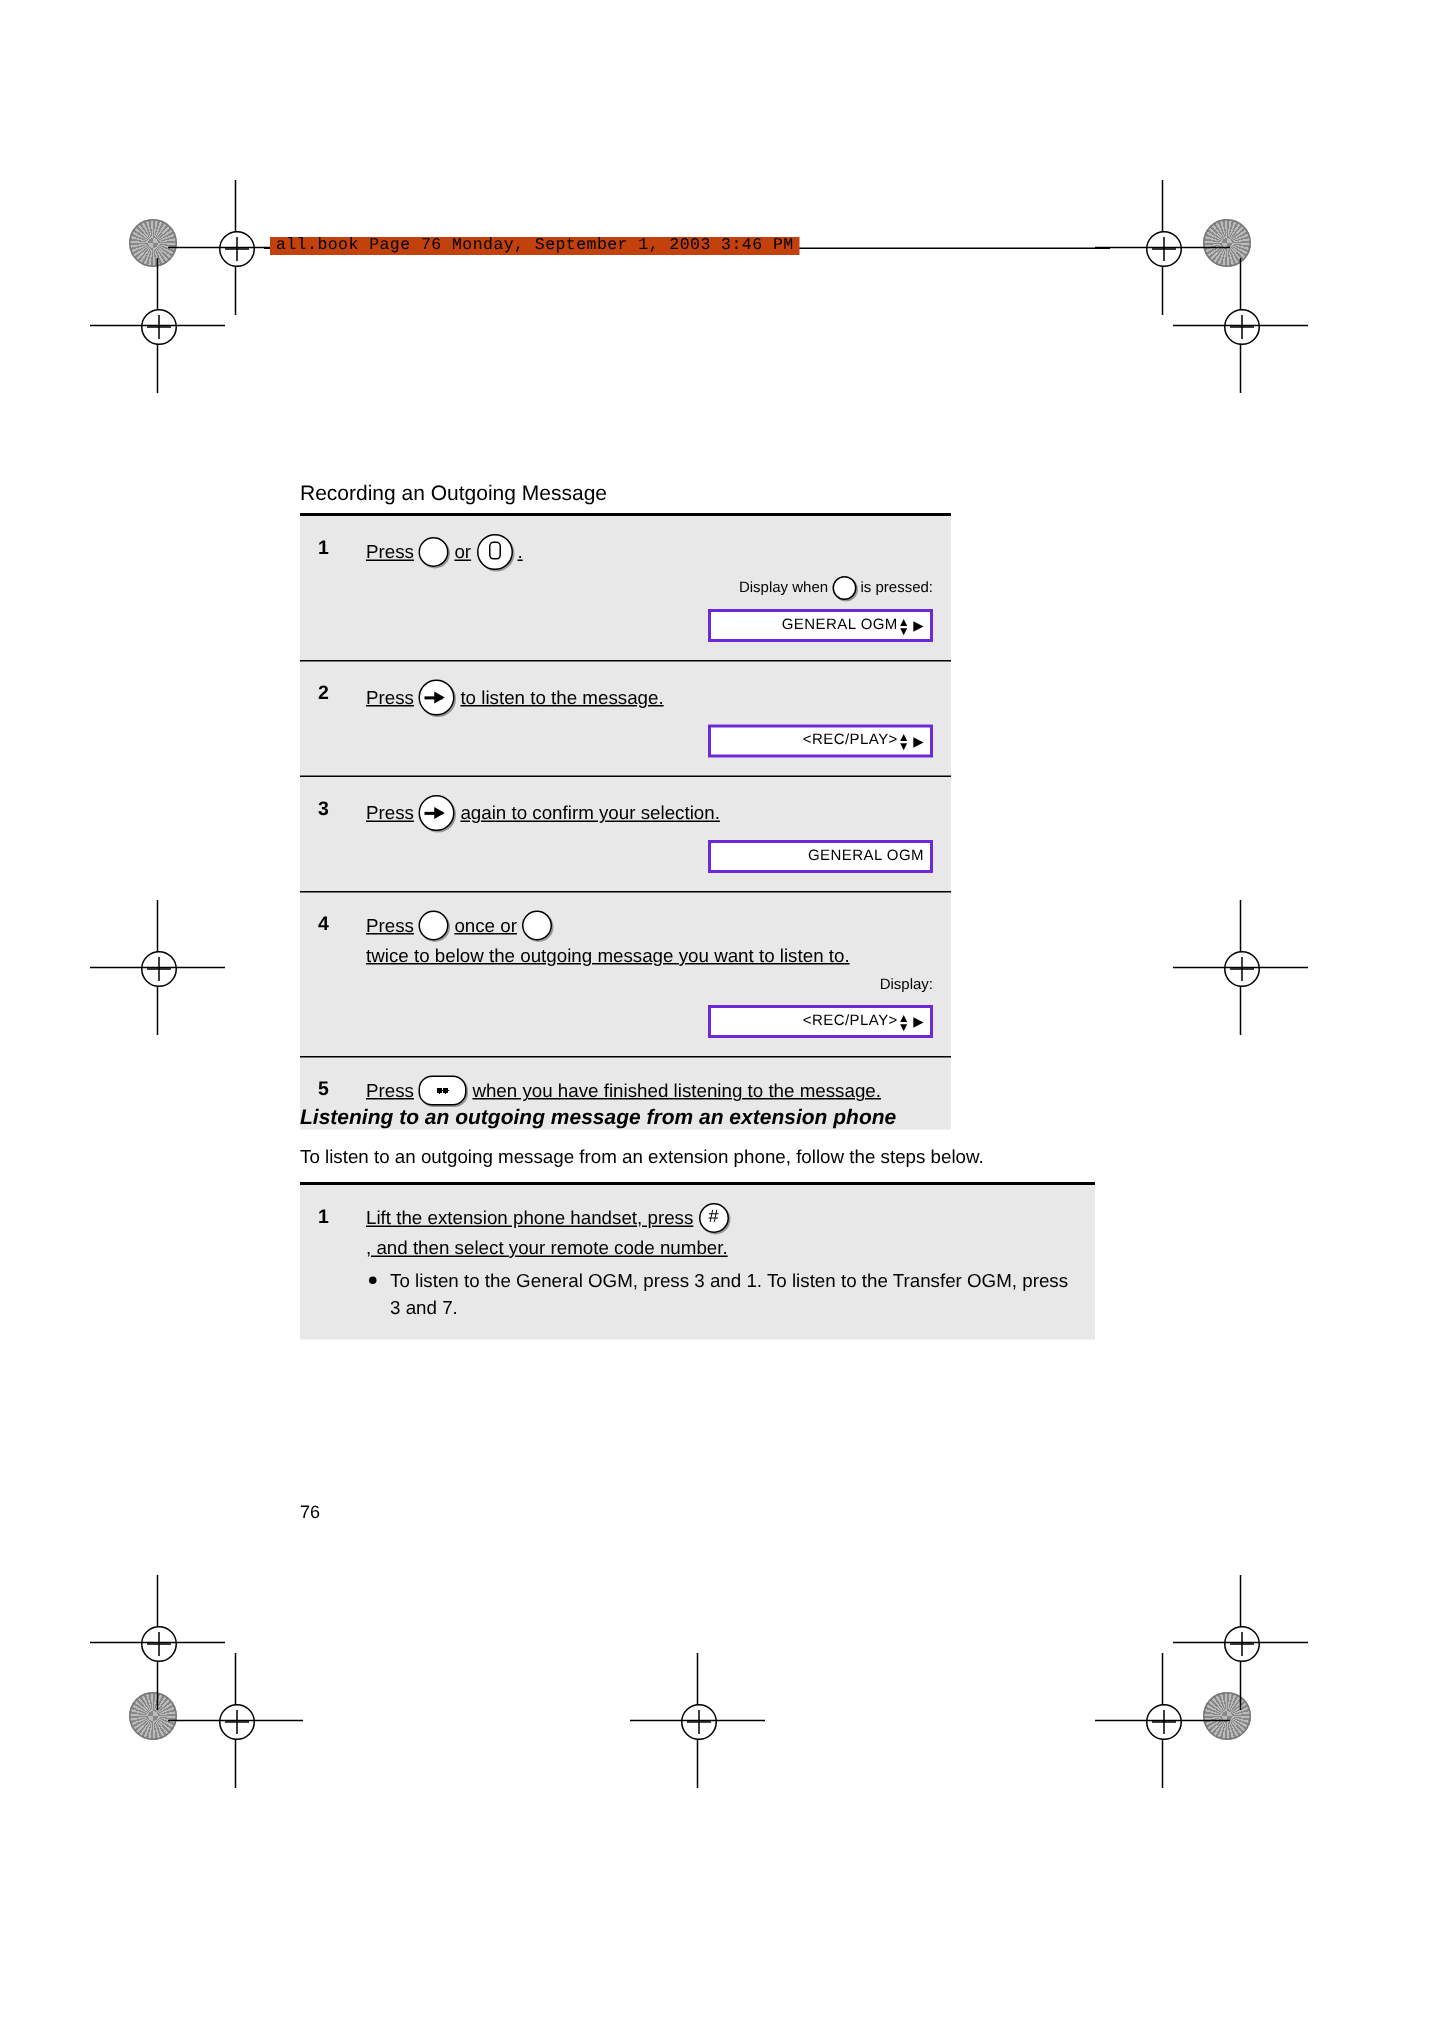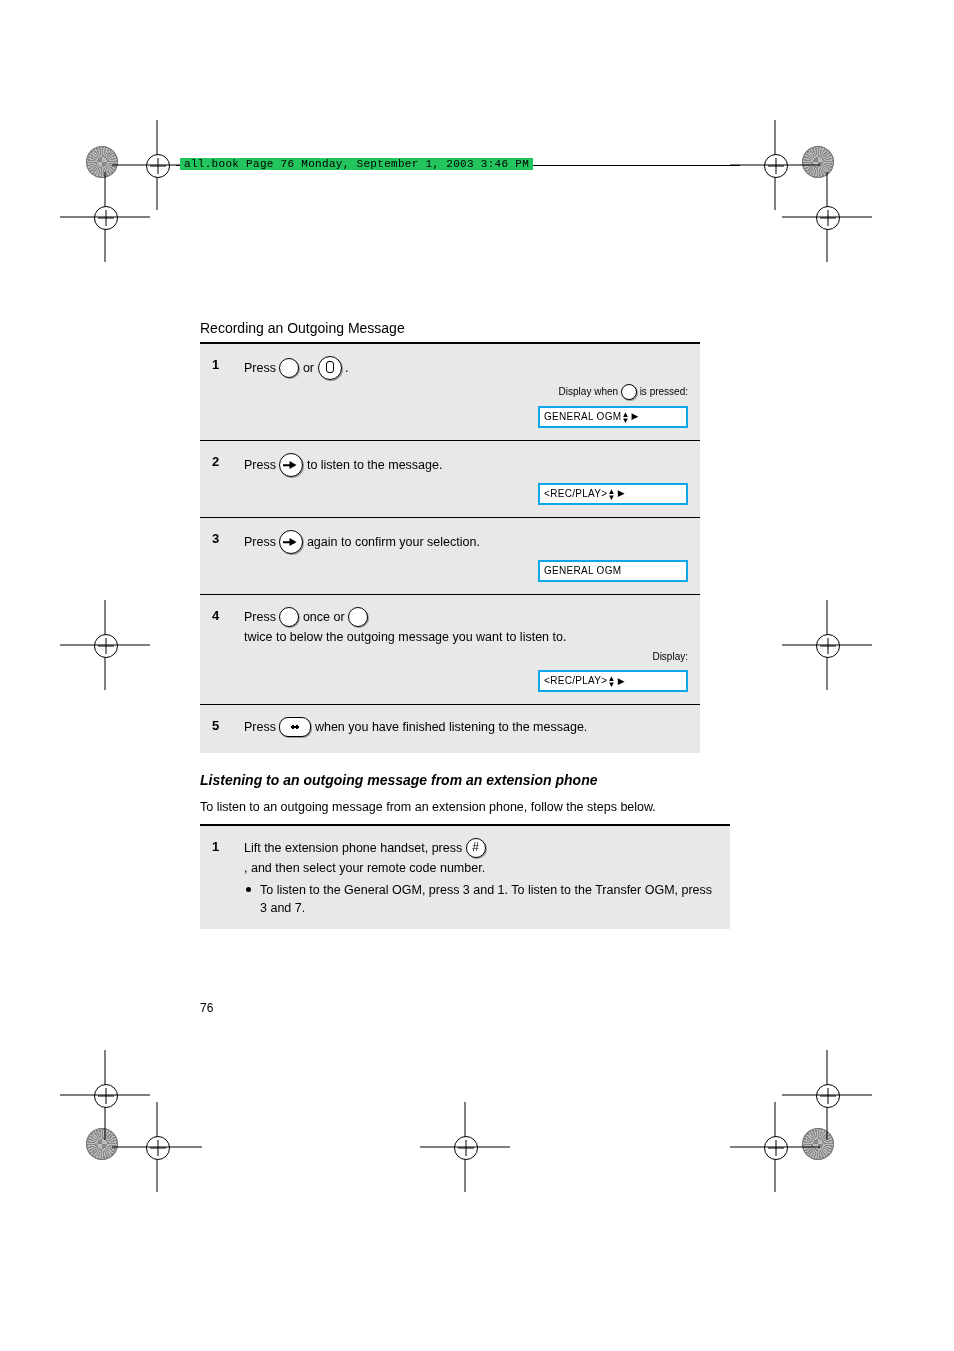--- a/index.html
+++ b/index.html
@@ -72,31 +72,31 @@
     top:165px;
     height:1px;
     background:#000;
   }
   .hdr-text {
     position:absolute;
     left:180px;
     top:158px;
     font-family: "Courier New", monospace;
     font-size:11px;
-    background:#22c55e;
+    background:#c2410c;
     padding:0 4px;
     letter-spacing:0.3px;
   }
 
   
   .col {
     position:absolute;
     left:200px;
     top:320px;
-    width:500px;
+    width:434px;
   }
   .sec-title {
     font-size:14px;
     margin:0 0 6px 0;
   }
   .hr-thick {
     border:none;
     border-top:2px solid #000;
     margin:0 0 0 0;
   }
@@ -119,26 +119,26 @@
     font-size:13px;
   }
   .row .body {
     flex:1 1 auto;
     position:relative;
   }
   .row .body p { margin:0 0 4px 0; }
   .row .disp {
     width:150px;
     height:22px;
-    border:2px solid #0ea5e9;
+    border:2px solid #6d28d9;
     background:#fff;
     font-size:10px;
     display:flex;
     align-items:center;
-    justify-content:flex-start;
+    justify-content:flex-end;
     padding:0 4px;
     box-sizing:border-box;
     margin-top:6px;
     margin-left:auto;
     font-family:Arial, sans-serif;
     letter-spacing:0.3px;
   }
   .disp .rtri { margin-left:2px; font-size:9px; }
 
   
@@ -223,21 +223,21 @@
     position:absolute;
     left:200px;
     bottom: calc(1351px - 1015px);
     font-size:12px;
   }
 
   
   .col2 {
     position:absolute;
     left:200px;
-    top:744px;
+    top:708px;
     width:530px;
   }
   .sub-title{
     font-size:14px;
     font-style:italic;
     font-weight:bold;
     margin:28px 0 10px 0;
   }
   .para{
     font-size:12.5px;
@@ -258,20 +258,21 @@
     position:absolute;
     left:2px; top:6px;
     width:5px; height:5px;
     background:#000;
     border-radius:50%;
   }
 
   .keylabel{
     display:inline-block;
     vertical-align:middle;
+    text-decoration:underline;
   }
 </style>
 </head>
 <body>
 
 <div class="compass tl"></div>
 <div class="compass tr"></div>
 <div class="compass bl"></div>
 <div class="compass br"></div>
 

